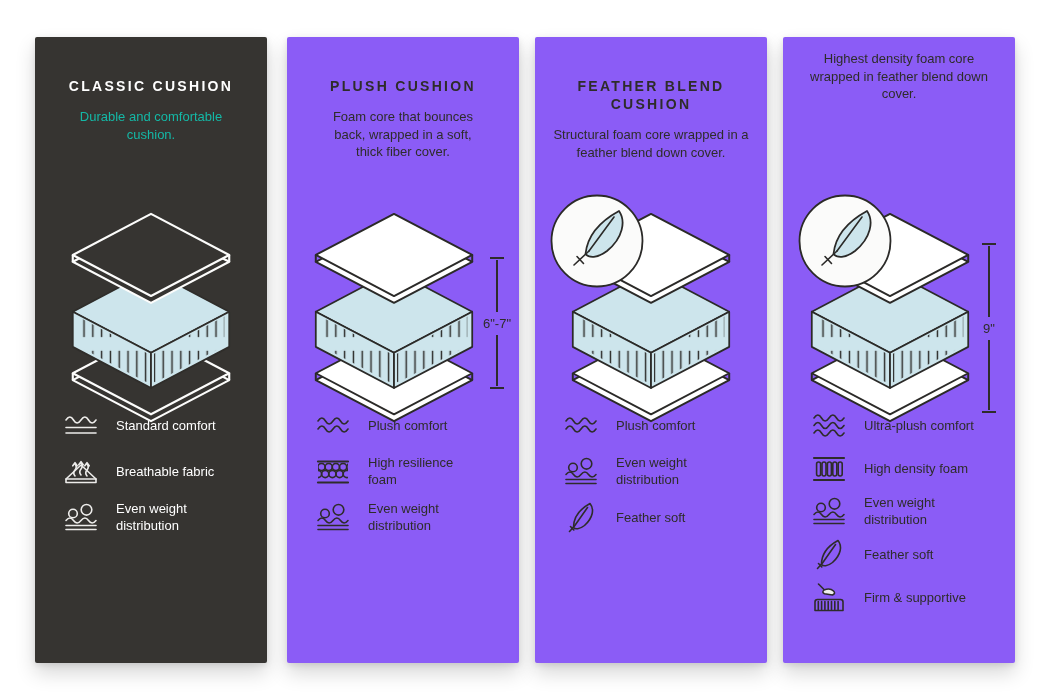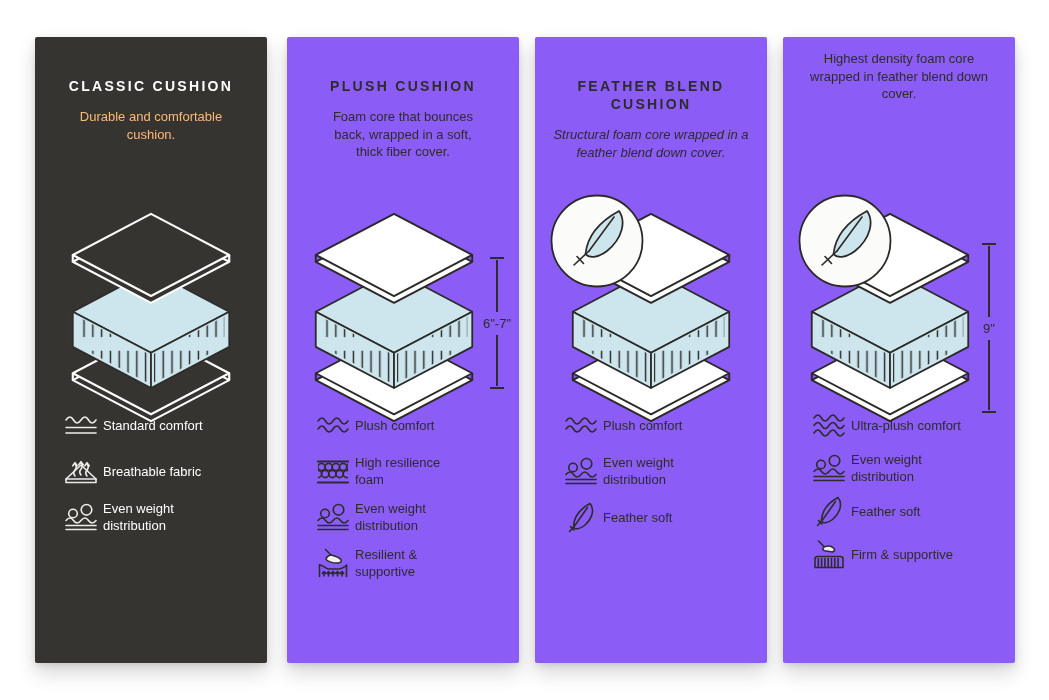--- a/index.html
+++ b/index.html
@@ -20,22 +20,22 @@
 
   .card h2{
     margin:40px 10px 0;font-size:14px;font-weight:bold;letter-spacing:2.3px;
     text-align:center;line-height:1.3;
   }
   .desc{
     margin:13px auto 0;font-size:13px;line-height:1.35;text-align:center;
   }
   .desc-s{max-width:152px;}
   .desc-m{max-width:178px;}
-  .desc-l{max-width:202px;font-style:italic;}
-  .dark .desc{color:#fdba74;}
+  .desc-l{max-width:202px;}
+  .dark .desc{color:#14b8a6;}
 
   .illus{position:absolute;left:0;top:168px;width:100%;height:218px;}
   .cushion{position:absolute;left:50%;top:4px;transform:translateX(-50%);}
   .cushion.shifted{transform:translateX(calc(-50% - 9px));}
 
   
   .light .slab{fill:#ffffff;stroke:#2b2a28;stroke-width:2;stroke-linejoin:round;}
   .dark  .slab{fill:#363431;stroke:#fcfcfb;stroke-width:2.2;stroke-linejoin:round;}
   .light .edge{stroke:#2b2a28;stroke-width:2;}
   .dark  .edge{stroke:#fcfcfb;stroke-width:2.2;}
@@ -55,21 +55,21 @@
     width:40px;color:#2e2c2a;font-size:13px;
   }
   .dim-plush{right:2px;top:52px;height:132px;}
   .dim-ultra{right:6px;top:38px;height:170px;}
   .dim .cap{width:14px;height:2px;background:#2e2c2a;}
   .dim .seg{width:2px;flex:1;background:#2e2c2a;margin:1px 0;}
   .dim-label{padding:3px 0;white-space:nowrap;}
 
   
   .features{list-style:none;margin:0;padding:0;position:absolute;left:24px;right:6px;top:371px;}
-  .features li{display:flex;align-items:center;gap:0;margin-bottom:10px;min-height:36px;}
+  .features li{display:flex;align-items:center;gap:13px;margin-bottom:10px;min-height:36px;}
   .features.tight li{margin-bottom:7px;min-height:35px;}
   .ficon{flex:0 0 44px;display:flex;justify-content:center;align-items:center;}
   .ficon svg{width:36px;height:36px;stroke:#2e2c2a;fill:none;stroke-linecap:round;stroke-linejoin:round;stroke-width:1.6;}
   .dark .ficon svg{stroke:#edecea;}
   .ficon svg .thick{stroke-width:2.2;}
   .ficon svg .blob{fill:#f0f0ee;}
   .flabel{font-size:13px;line-height:1.3;max-width:114px;}
 </style>
 </head>
 <body>
@@ -216,37 +216,20 @@
           <svg viewBox="0 0 36 36">
             <circle cx="10" cy="13.5" r="4.3"></circle>
               <circle cx="23.5" cy="9.8" r="5.3"></circle>
             <path d="M3,20.5 q4,-5 7.5,0 t7.5,0 t7.5,0 t7.5,0"></path>
             <path d="M3,25.5 H33"></path>
               <path d="M3,29.5 H33"></path>
           </svg>
         </span>
         <span class="flabel">Even weight distribution</span>
       </li>
-      <li>
-        <span class="ficon">
-          <svg viewBox="0 0 36 36">
-            <path d="M4.5,19 V30.5"></path>
-              <path d="M31.5,19 V30.5"></path>
-            <path d="M4.5,19 c4,0 5,3.5 9,4 l10.5,0 c4,-0.5 5.5,-2.5 7.5,-3.5"></path>
-            <path d="M10.5,3.5 L16,9"></path>
-            <path class="blob" d="M16,9 q-4.5,1 -5,4.5 q5,4 12,3.5 q4,-0.5 3,-3.2 q-2,-3 -10,-4.8 z"></path>
-            <path d="M9,30 V26 M7.4,27.4 L9,25.6 L10.6,27.4"></path>
-            <path d="M13.5,30 V26 M11.9,27.4 L13.5,25.6 L15.1,27.4"></path>
-            <path d="M18,30 V26 M16.4,27.4 L18,25.6 L19.6,27.4"></path>
-            <path d="M22.5,30 V26 M20.9,27.4 L22.5,25.6 L24.1,27.4"></path>
-            <path d="M27,30 V26 M25.4,27.4 L27,25.6 L28.6,27.4"></path>
-          </svg>
-        </span>
-        <span class="flabel">Resilient &amp; supportive</span>
-      </li>
     </ul>
   </section>
 
   <section class="card light" id="card-2">
     <h2>FEATHER BLEND CUSHION</h2>
     <p class="desc desc-l">Structural foam core wrapped in a feather blend down cover.</p>
 
     <div class="illus">
       <svg class="cushion" width="196" height="219" viewBox="0 0 200 224">
         <defs>
@@ -358,20 +341,34 @@
             <path d="M3,10 q4,-6 7.5,0 t7.5,0 t7.5,0 t7.5,0"></path>
             <path d="M3,17.5 q4,-6 7.5,0 t7.5,0 t7.5,0 t7.5,0"></path>
             <path d="M3,25 q4,-6 7.5,0 t7.5,0 t7.5,0 t7.5,0"></path>
           </svg>
         </span>
         <span class="flabel">Ultra-plush comfort</span>
       </li>
       <li>
         <span class="ficon">
           <svg viewBox="0 0 36 36">
+            <path class="thick" d="M3,7 H33"></path>
+              <path class="thick" d="M3,29 H33"></path>
+            <rect x="5.6" y="11" width="4" height="14" rx="2"></rect>
+            <rect x="11" y="11" width="4" height="14" rx="2"></rect>
+            <rect x="16.4" y="11" width="4" height="14" rx="2"></rect>
+            <rect x="21.8" y="11" width="4" height="14" rx="2"></rect>
+            <rect x="27.2" y="11" width="4" height="14" rx="2"></rect>
+          </svg>
+        </span>
+        <span class="flabel">High density foam</span>
+      </li>
+      <li>
+        <span class="ficon">
+          <svg viewBox="0 0 36 36">
             <circle cx="10" cy="13.5" r="4.3"></circle>
               <circle cx="23.5" cy="9.8" r="5.3"></circle>
             <path d="M3,20.5 q4,-5 7.5,0 t7.5,0 t7.5,0 t7.5,0"></path>
             <path d="M3,25.5 H33"></path>
               <path d="M3,29.5 H33"></path>
           </svg>
         </span>
         <span class="flabel">Even weight distribution</span>
       </li>
       <li>

